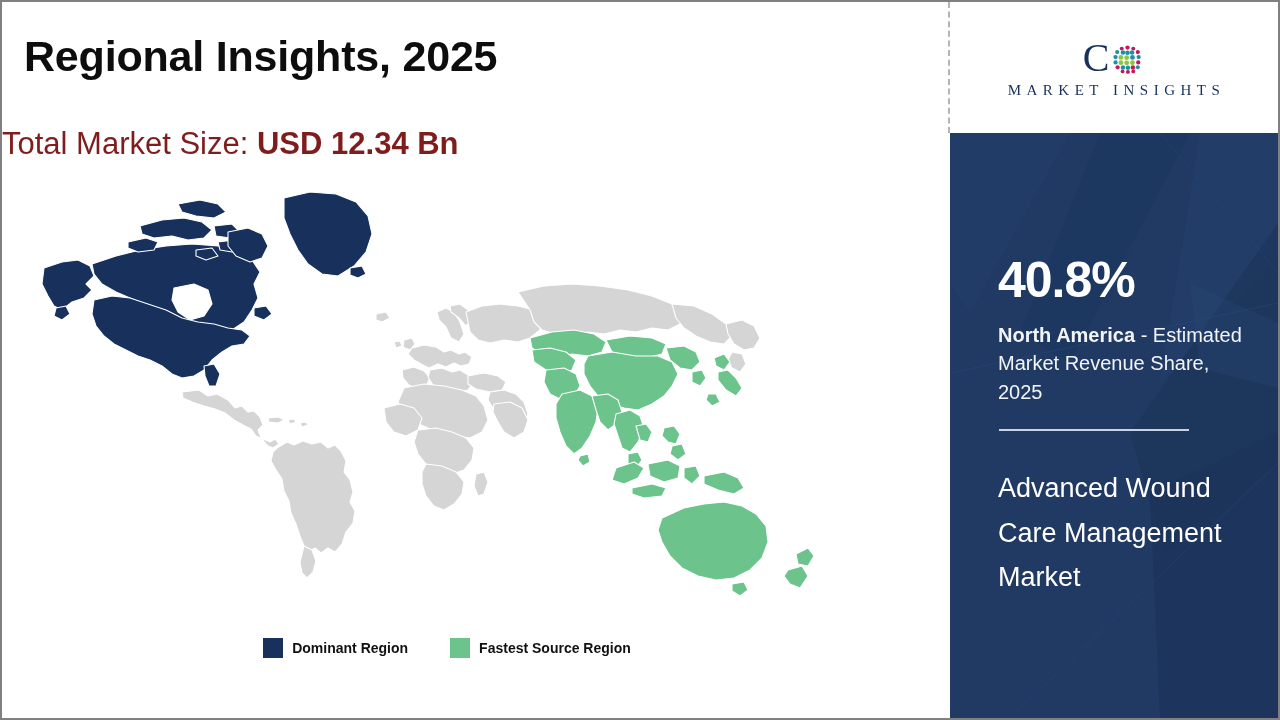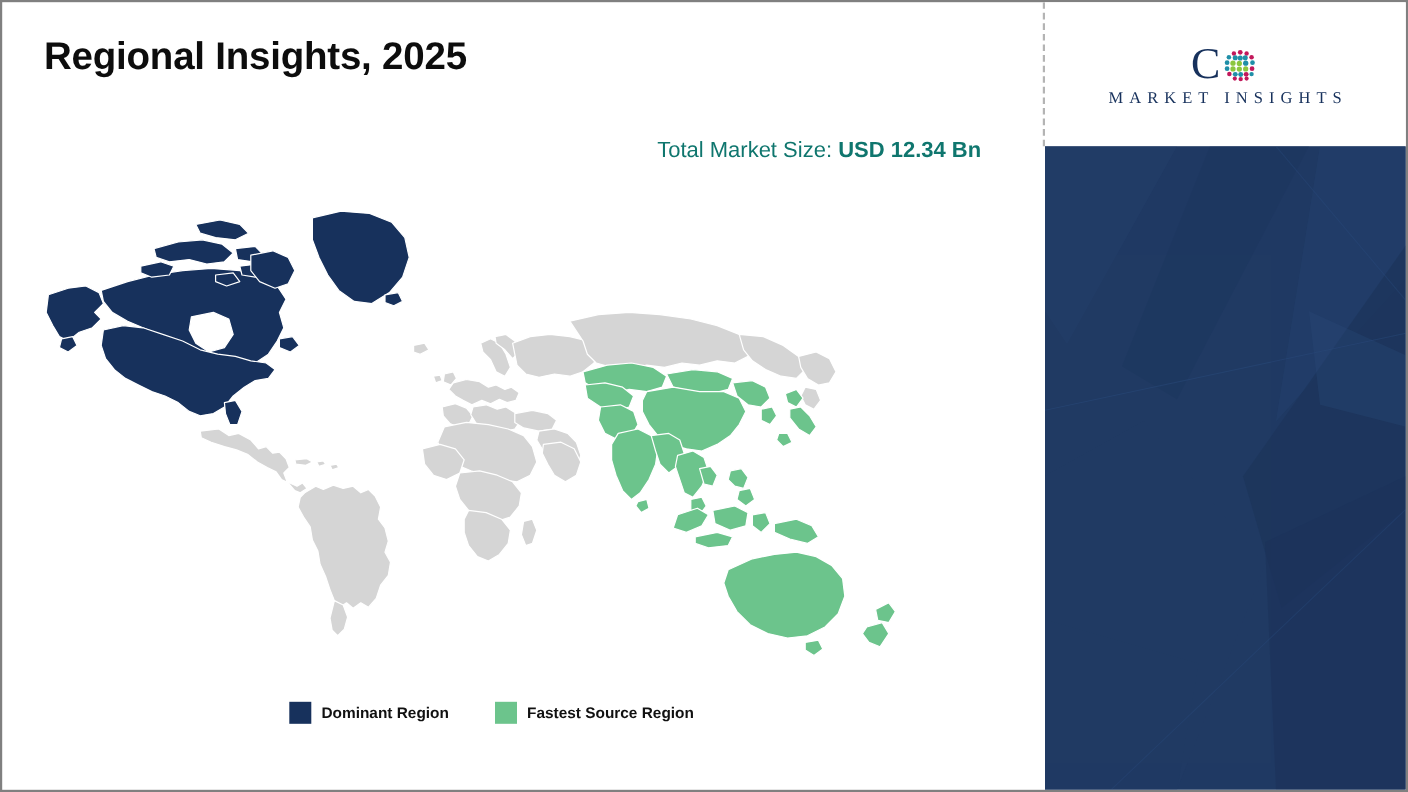--- a/index.html
+++ b/index.html
@@ -23,36 +23,36 @@
   
   #main-area {
     position: absolute;
     left: 0; top: 0;
     width: 948px;
     height: 716px;
     box-sizing: border-box;
   }
   #page-title {
     position: absolute;
-    left: 38px;
+    left: 22px;
     top: 30px;
-    font-size: 35px;
+    font-size: 43px;
     font-weight: bold;
     color: #0d0d0d;
     letter-spacing: -0.2px;
     white-space: nowrap;
   }
   #market-size-line {
     position: absolute;
     left: 0;
     top: 124px;
     width: 890px;
-    text-align: right;
-    font-size: 20px;
-    color: #0f766e;
+    text-align: left;
+    font-size: 31px;
+    color: #7f1d1d;
     white-space: nowrap;
   }
   #market-size-line .msl-label { font-weight: normal; }
   #market-size-line .msl-value { font-weight: bold; }
 
   
   #map-wrap {
     position: absolute;
     left: 30px;
     top: 178px;
@@ -429,15 +429,23 @@
         <path d="M328 90 L328 330 L215 420 L180 300 Z" fill="#1c3459" opacity="0.65"></path>
         <path d="M0 300 L90 250 L200 380 L120 585 L0 585 Z" fill="#213c66" opacity="0.5"></path>
         <path d="M200 360 L328 300 L328 585 L210 585 Z" fill="#1b3259" opacity="0.55"></path>
         <path d="M240 150 L328 190 L328 255 L250 235 Z" fill="#2a4a79" opacity="0.35"></path>
         <path d="M0 430 L140 470 L120 585 L0 585 Z" fill="#1f3a63" opacity="0.6"></path>
         <line x1="0" y1="240" x2="328" y2="170" stroke="#2b4c7d" stroke-width="1" opacity="0.5"></line>
         <line x1="60" y1="585" x2="328" y2="330" stroke="#2b4c7d" stroke-width="1" opacity="0.4"></line>
         <line x1="210" y1="0" x2="328" y2="140" stroke="#2b4c7d" stroke-width="1" opacity="0.4"></line>
       </svg>
 
+      <div id="panel-content">
+        <div id="panel-share-value">40.8%</div>
+        <div id="panel-share-desc">
+          <span class="region-name">North America</span><span> - Estimated Market Revenue Share, 2025</span>
+        </div>
+        <div id="panel-rule"></div>
+        <div id="panel-market-name">Advanced Wound Care Management Market</div>
+      </div>
     </div>
   </div>
 </div>
 
 </body></html>

